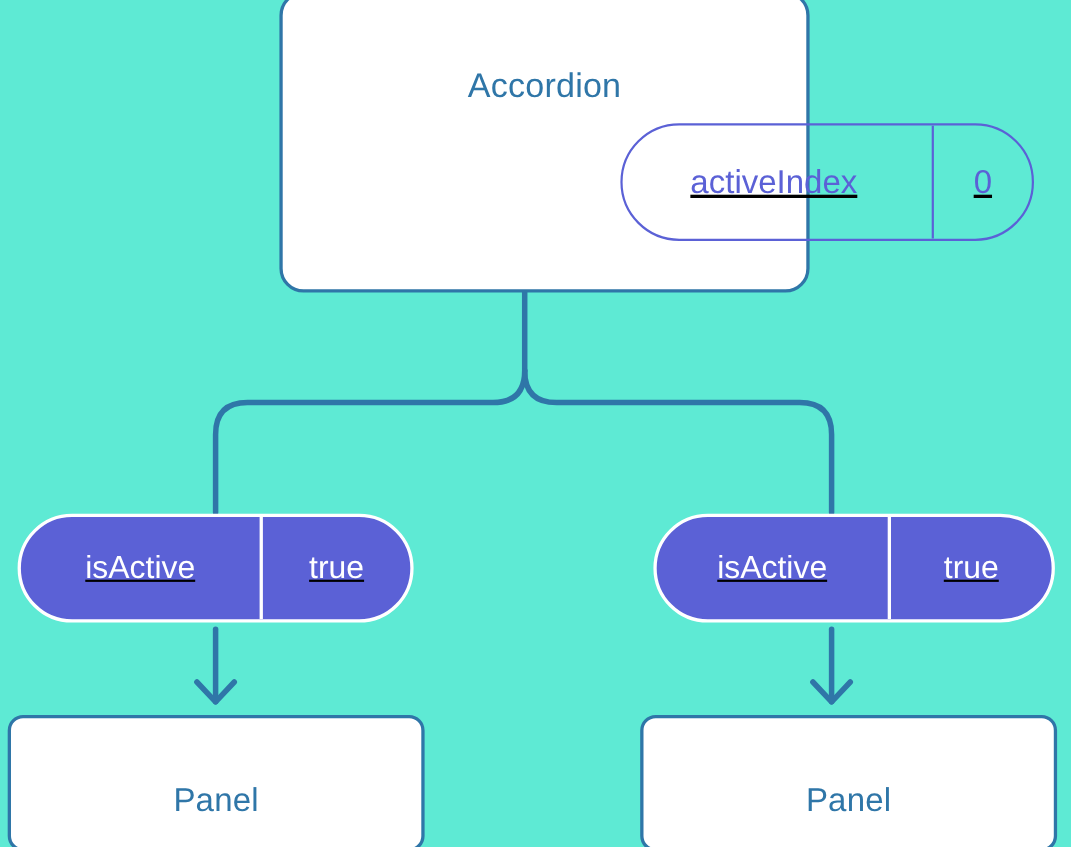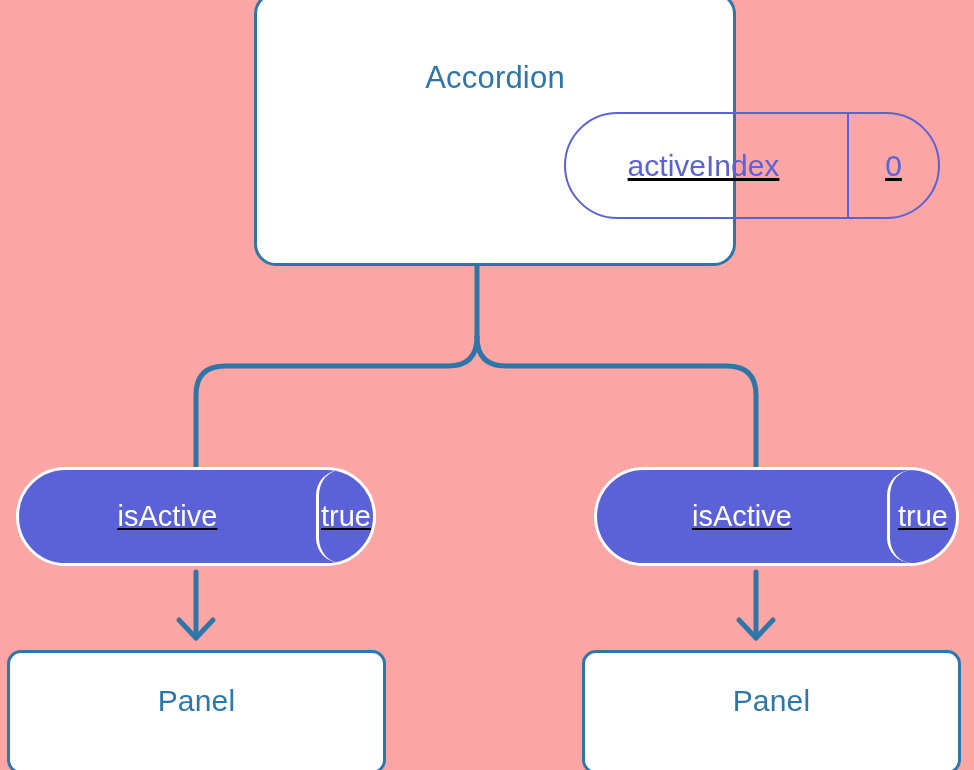--- a/index.html
+++ b/index.html
@@ -4,21 +4,21 @@
 <style>
   html, body {
     margin: 0;
     padding: 0;
     background: #3f545d;
   }
   #canvas {
     position: relative;
     width: 974px;
     height: 770px;
-    background: #fca5a5;
+    background: #5eead4;
     overflow: hidden;
     font-family: "Liberation Sans", sans-serif;
     -webkit-font-smoothing: antialiased;
   }
 
   
   #connectors {
     position: absolute;
     left: 0;
     top: 0;
@@ -91,25 +91,23 @@
   }
 
   
   .pill.filled {
     border: 3px solid #ffffff;
     background: #5b61d6;
   }
   .pill.filled .pill-key,
   .pill.filled .pill-val {
     color: #ffffff;
-    margin-left: 40px;
   }
   .pill.filled .pill-val {
     border-left: 3px solid #ffffff;
-    border-radius: 25px;
   }
 
   #active-index-pill {
     left: 307px;
     top: 117px;
     width: 376px;
     height: 107px;
     font-size: 30px;
   }
   #active-index-pill .pill-key { width: 281px; padding-right: 6px; }
@@ -145,21 +143,21 @@
   }
   #panel-right {
     left: 582px;
     top: 650px;
     width: 379px;
     height: 124px;
     border-radius: 14px;
   }
   #panel-left .card-title,
   #panel-right .card-title {
-    top: 33px;
+    top: 60px;
     font-size: 30px;
   }
 </style>
 </head>
 <body>
 
 <div id="canvas">
 
   <svg id="connectors" viewBox="0 0 974 770">
     <g fill="none" stroke="#2f76a8" stroke-width="5" stroke-linecap="round" stroke-linejoin="round">

